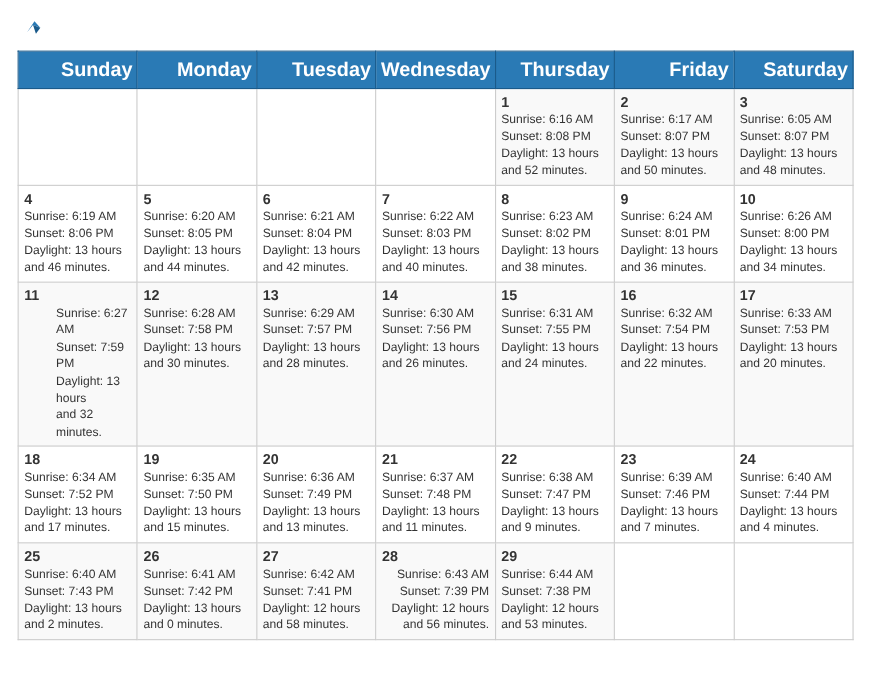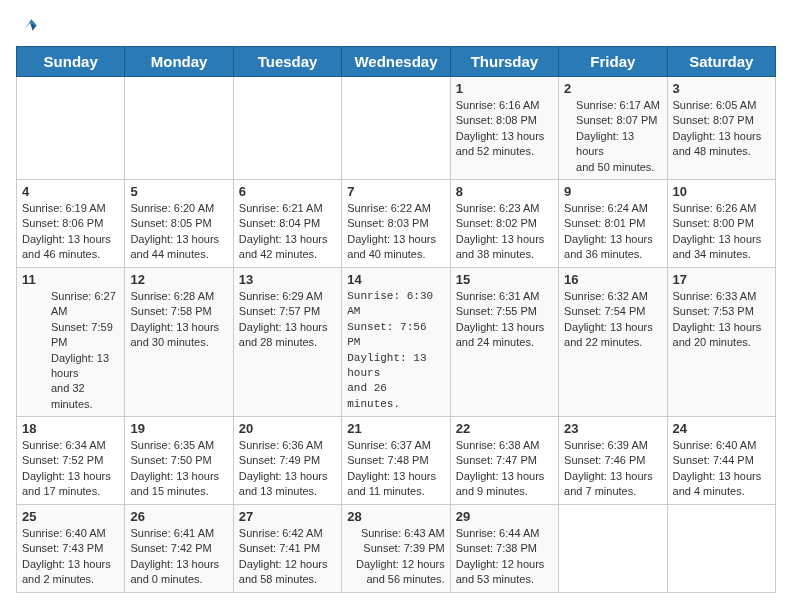--- a/index.html
+++ b/index.html
@@ -49,24 +49,24 @@
       color: #555;
     }
     table {
       width: 100%;
       border-collapse: collapse;
       table-layout: fixed;
     }
     thead th {
       background-color: #2a7ab5;
       color: #fff;
-      font-size: 15px;
+      font-size: 18px;
       font-weight: bold;
       padding: 6px 4px;
-      text-align: center;
+      text-align: right;
       border: 1px solid #1a5a8a;
     }
     tbody td {
       border: 1px solid #ccc;
       vertical-align: top;
       padding: 4px 5px;
       height: 88px;
       font-size: 10.5px;
       color: #333;
       background: #fff;
@@ -132,21 +132,21 @@
         <td class="empty-cell"></td>
         <td>
           <span class="day-number">1</span>
           <div class="day-info" style="white-space: pre-line;">Sunrise: 6:16 AM
 Sunset: 8:08 PM
 Daylight: 13 hours
 and 52 minutes.</div>
         </td>
         <td>
           <span class="day-number">2</span>
-          <div class="day-info" style="white-space: pre-line; margin-left: 12px;">Sunrise: 6:17 AM
+          <div class="day-info" style="white-space: pre-line;">Sunrise: 6:17 AM
 Sunset: 8:07 PM
 Daylight: 13 hours
 and 50 minutes.</div>
         </td>
         <td>
           <span class="day-number">3</span>
           <div class="day-info" style="white-space: pre-line;">Sunrise: 6:05 AM
 Sunset: 8:07 PM
 Daylight: 13 hours
 and 48 minutes.</div>
@@ -220,21 +220,21 @@
         </td>
         <td>
           <span class="day-number">13</span>
           <div class="day-info" style="white-space: pre-line;">Sunrise: 6:29 AM
 Sunset: 7:57 PM
 Daylight: 13 hours
 and 28 minutes.</div>
         </td>
         <td>
           <span class="day-number">14</span>
-          <div class="day-info" style="white-space: pre-line; font-family: Liberation Mono, monospace;">Sunrise: 6:30 AM
+          <div class="day-info" style="white-space: pre-line;">Sunrise: 6:30 AM
 Sunset: 7:56 PM
 Daylight: 13 hours
 and 26 minutes.</div>
         </td>
         <td>
           <span class="day-number">15</span>
           <div class="day-info" style="white-space: pre-line;">Sunrise: 6:31 AM
 Sunset: 7:55 PM
 Daylight: 13 hours
 and 24 minutes.</div>

